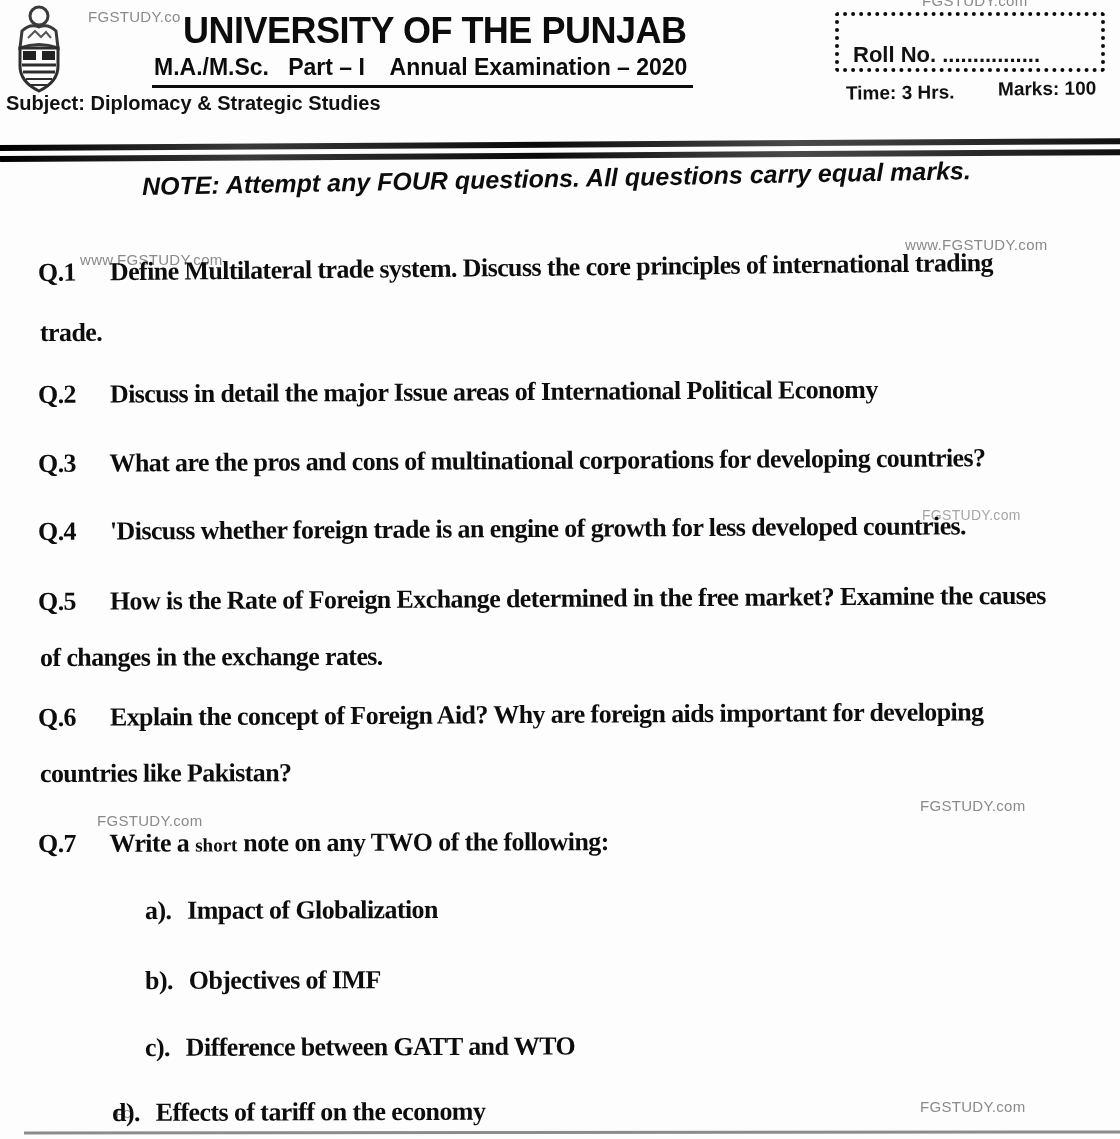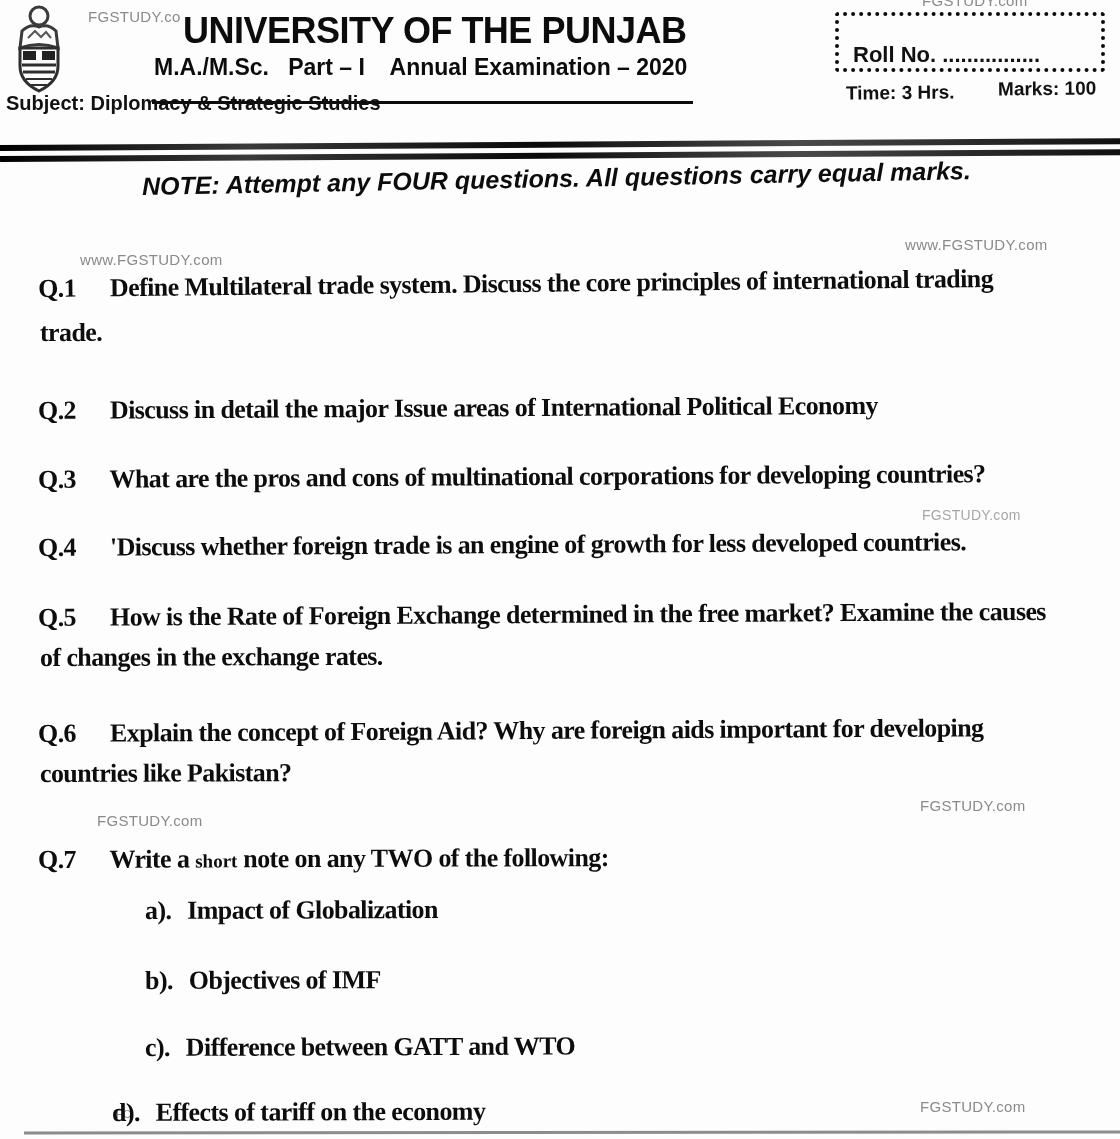--- a/index.html
+++ b/index.html
@@ -10,21 +10,21 @@
   
   .crest{position:absolute;left:8px;top:4px;}
   .wm{position:absolute;color:#8a8a8a;font-size:15px;letter-spacing:.3px;white-space:nowrap;}
   .wm.light{color:#a6a6a6;}
   .title{
     position:absolute;left:183px;top:10px;font-size:36px;font-weight:bold;
     letter-spacing:-.5px;color:#0c0c0c;white-space:nowrap;
   }
   .examline{
     position:absolute;left:152px;top:54px;font-size:23px;font-weight:bold;
-    white-space:pre;border-bottom:3px solid #0c0c0c;padding:0 6px 20px 2px;color:#0c0c0c;
+    white-space:pre;border-bottom:3px solid #0c0c0c;padding:0 6px 4px 2px;color:#0c0c0c;
   }
   .subject{position:absolute;left:6px;top:92px;font-size:20px;font-weight:bold;white-space:nowrap;}
   .paper{position:absolute;left:6px;top:115px;font-size:19px;font-weight:bold;white-space:nowrap;}
   .rollbox{
     position:absolute;left:835px;top:12px;width:262px;height:52px;
     border:4px dotted #0c0c0c;border-radius:4px;display:flex;align-items:flex-end;
   }
   .rollbox span{font-size:22px;font-weight:bold;padding-left:14px;white-space:nowrap;}
   .timelbl{position:absolute;left:846px;top:82px;font-size:19px;font-weight:bold;transform:rotate(-.6deg);}
   .markslbl{position:absolute;left:998px;top:78px;font-size:19px;font-weight:bold;transform:rotate(-.6deg);}
@@ -37,21 +37,21 @@
   .note{
     position:absolute;left:142px;top:172px;font-size:25px;font-weight:bold;font-style:italic;
     transform:rotate(-1.1deg);transform-origin:left center;white-space:nowrap;color:#0c0c0c;
   }
   
   .qline{
     position:absolute;left:38px;font-family:"Liberation Serif",serif;font-weight:bold;
     font-size:26px;letter-spacing:-.6px;color:#0d0d0d;white-space:nowrap;
     transform-origin:left center;
   }
-  .qno{display:inline-block;min-width:66px;margin-top:16px;}
+  .qno{display:inline-block;min-width:66px;}
   .cont{left:40px;}
   .sub{left:145px;}
   .sub .lbl{margin-right:10px;}
   .r1{transform:rotate(-.6deg);} .r2{transform:rotate(-.35deg);} .r3{transform:rotate(-.2deg);}
   .smallword{font-size:19px;letter-spacing:0;}
 </style>
 </head>
 <body>
 
 <div class="page">

